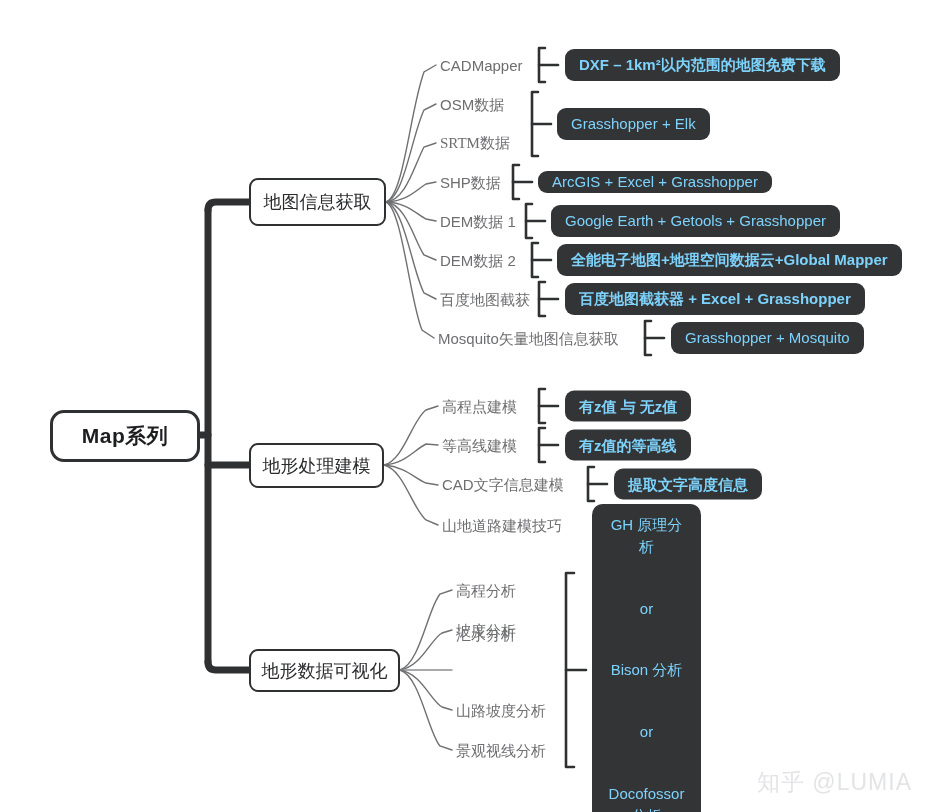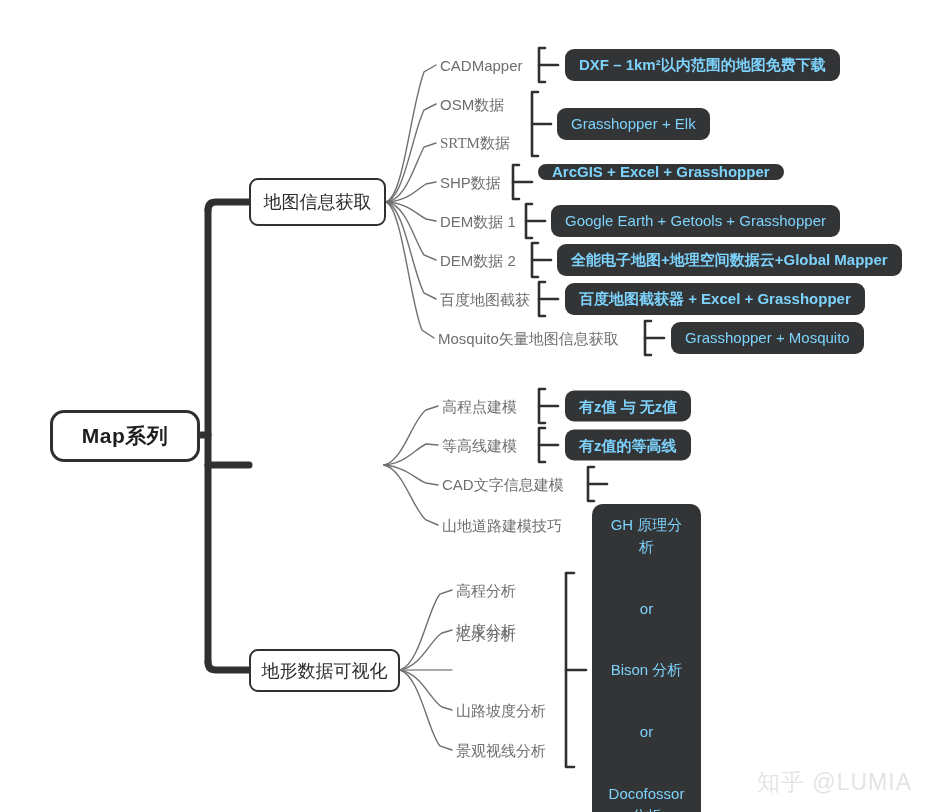--- a/index.html
+++ b/index.html
@@ -175,49 +175,53 @@
   </svg>
 
   <div class="root-node" style="left:50px; top:410px; width:150px; height:52px;">
     <span>Map系列</span>
   </div>
 
   <div class="branch-node" style="left:249px; top:178px; width:137px; height:48px;">
     <span>地图信息获取</span>
   </div>
 
+  <div class="branch-node" style="left:249px; top:443px; width:135px; height:45px;">
+    <span>地形处理建模</span>
+  </div>
 
   <div class="branch-node" style="left:249px; top:649px; width:151px; height:43px;">
     <span>地形数据可视化</span>
   </div>
 
   <div class="leaf-label" style="left:440px; top:65px;">CADMapper</div>
   <div class="leaf-label" style="left:440px; top:104px;">OSM数据</div>
   <div class="leaf-label" style="left:440px; top:143px;font-family:Liberation Serif, serif;">SRTM数据</div>
   <div class="leaf-label" style="left:440px; top:182px;">SHP数据</div>
   <div class="leaf-label" style="left:440px; top:221px;">DEM数据 1</div>
   <div class="leaf-label" style="left:440px; top:260px;">DEM数据 2</div>
   <div class="leaf-label" style="left:440px; top:299px;">百度地图截获</div>
   <div class="leaf-label" style="left:438px; top:338px;">Mosquito矢量地图信息获取</div>
 
   <div class="tag-box bold" style="left:565px; top:65px; height:32px;">DXF – 1km²以内范围的地图免费下载</div>
   <div class="tag-box" style="left:557px; top:124px; height:32px;">Grasshopper + Elk</div>
-  <div class="tag-box" style="left:538px; top:172px; height:16px;font-weight:bold;">ArcGIS + Excel + Grasshopper</div>
+  <div class="tag-box" style="left:538px; top:182px; height:22px;">ArcGIS + Excel + Grasshopper</div>
   <div class="tag-box" style="left:551px; top:221px; height:32px;">Google Earth + Getools + Grasshopper</div>
   <div class="tag-box bold" style="left:557px; top:260px; height:32px;">全能电子地图+地理空间数据云+Global Mapper</div>
   <div class="tag-box bold" style="left:565px; top:299px; height:32px;">百度地图截获器 + Excel + Grasshopper</div>
   <div class="tag-box" style="left:671px; top:338px; height:32px;">Grasshopper + Mosquito</div>
 
   <div class="leaf-label" style="left:442px; top:406px;">高程点建模</div>
   <div class="leaf-label" style="left:442px; top:445px;">等高线建模</div>
   <div class="leaf-label" style="left:442px; top:484px;">CAD文字信息建模</div>
   <div class="leaf-label" style="left:442px; top:525px;">山地道路建模技巧</div>
 
   <div class="tag-box bold" style="left:565px; top:406px; height:31px;">有z值 与 无z值</div>
   <div class="tag-box bold" style="left:565px; top:445px; height:31px;">有z值的等高线</div>
+  <div class="tag-box bold" style="left:614px; top:484px; height:31px;">提取文字高度信息</div>
 
   <div class="leaf-label" style="left:456px; top:590px;">高程分析</div>
   <div class="leaf-label" style="left:456px; top:630px;">坡度分析</div>
   <div class="leaf-label" style="left:456px; top:634px;">汇水分析</div>
   <div class="leaf-label" style="left:456px; top:710px;">山路坡度分析</div>
   <div class="leaf-label" style="left:456px; top:750px;">景观视线分析</div>
 
   <div class="tag-box multiline" style="left:592px; top:670px; width:109px;gap:40px;">
     <span>GH 原理分析</span>
     <span>or</span>

